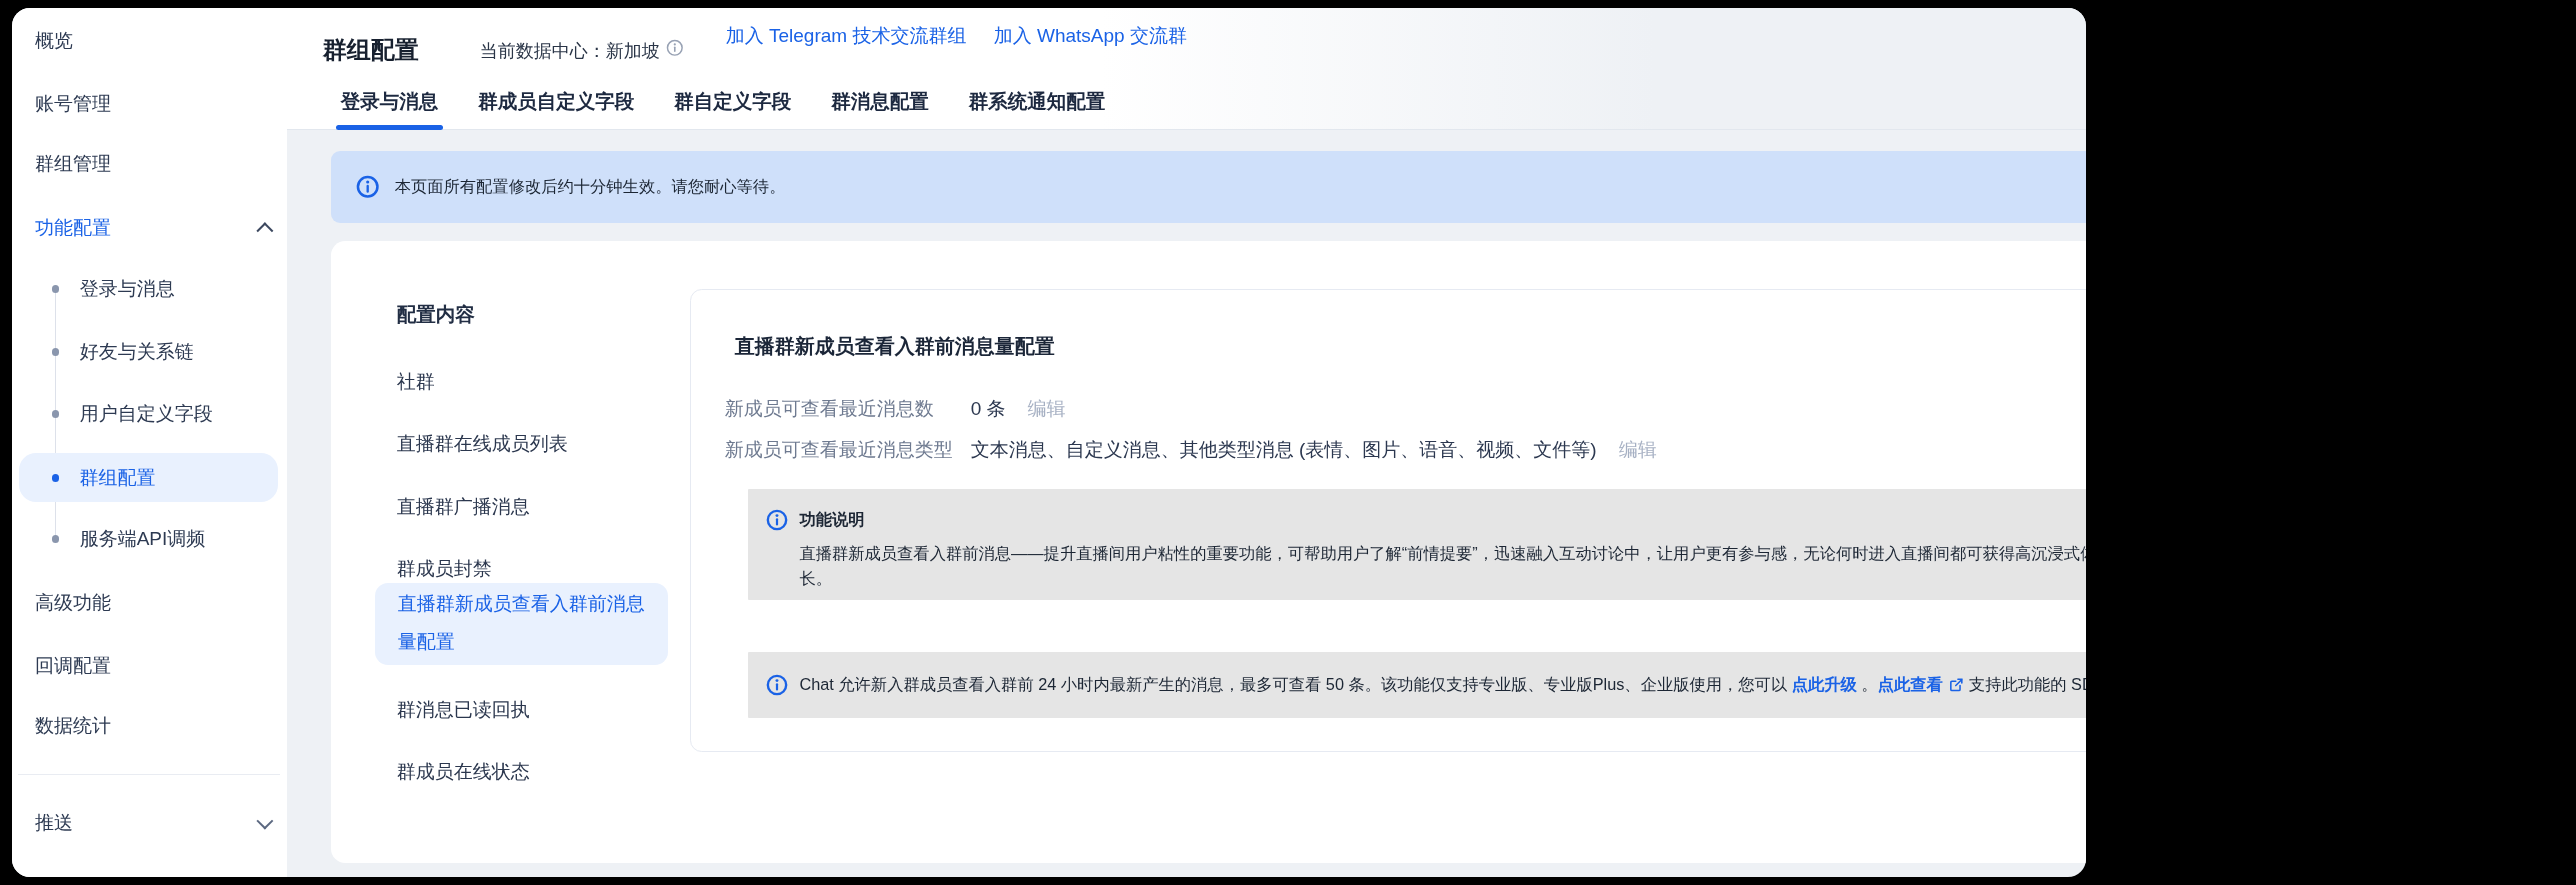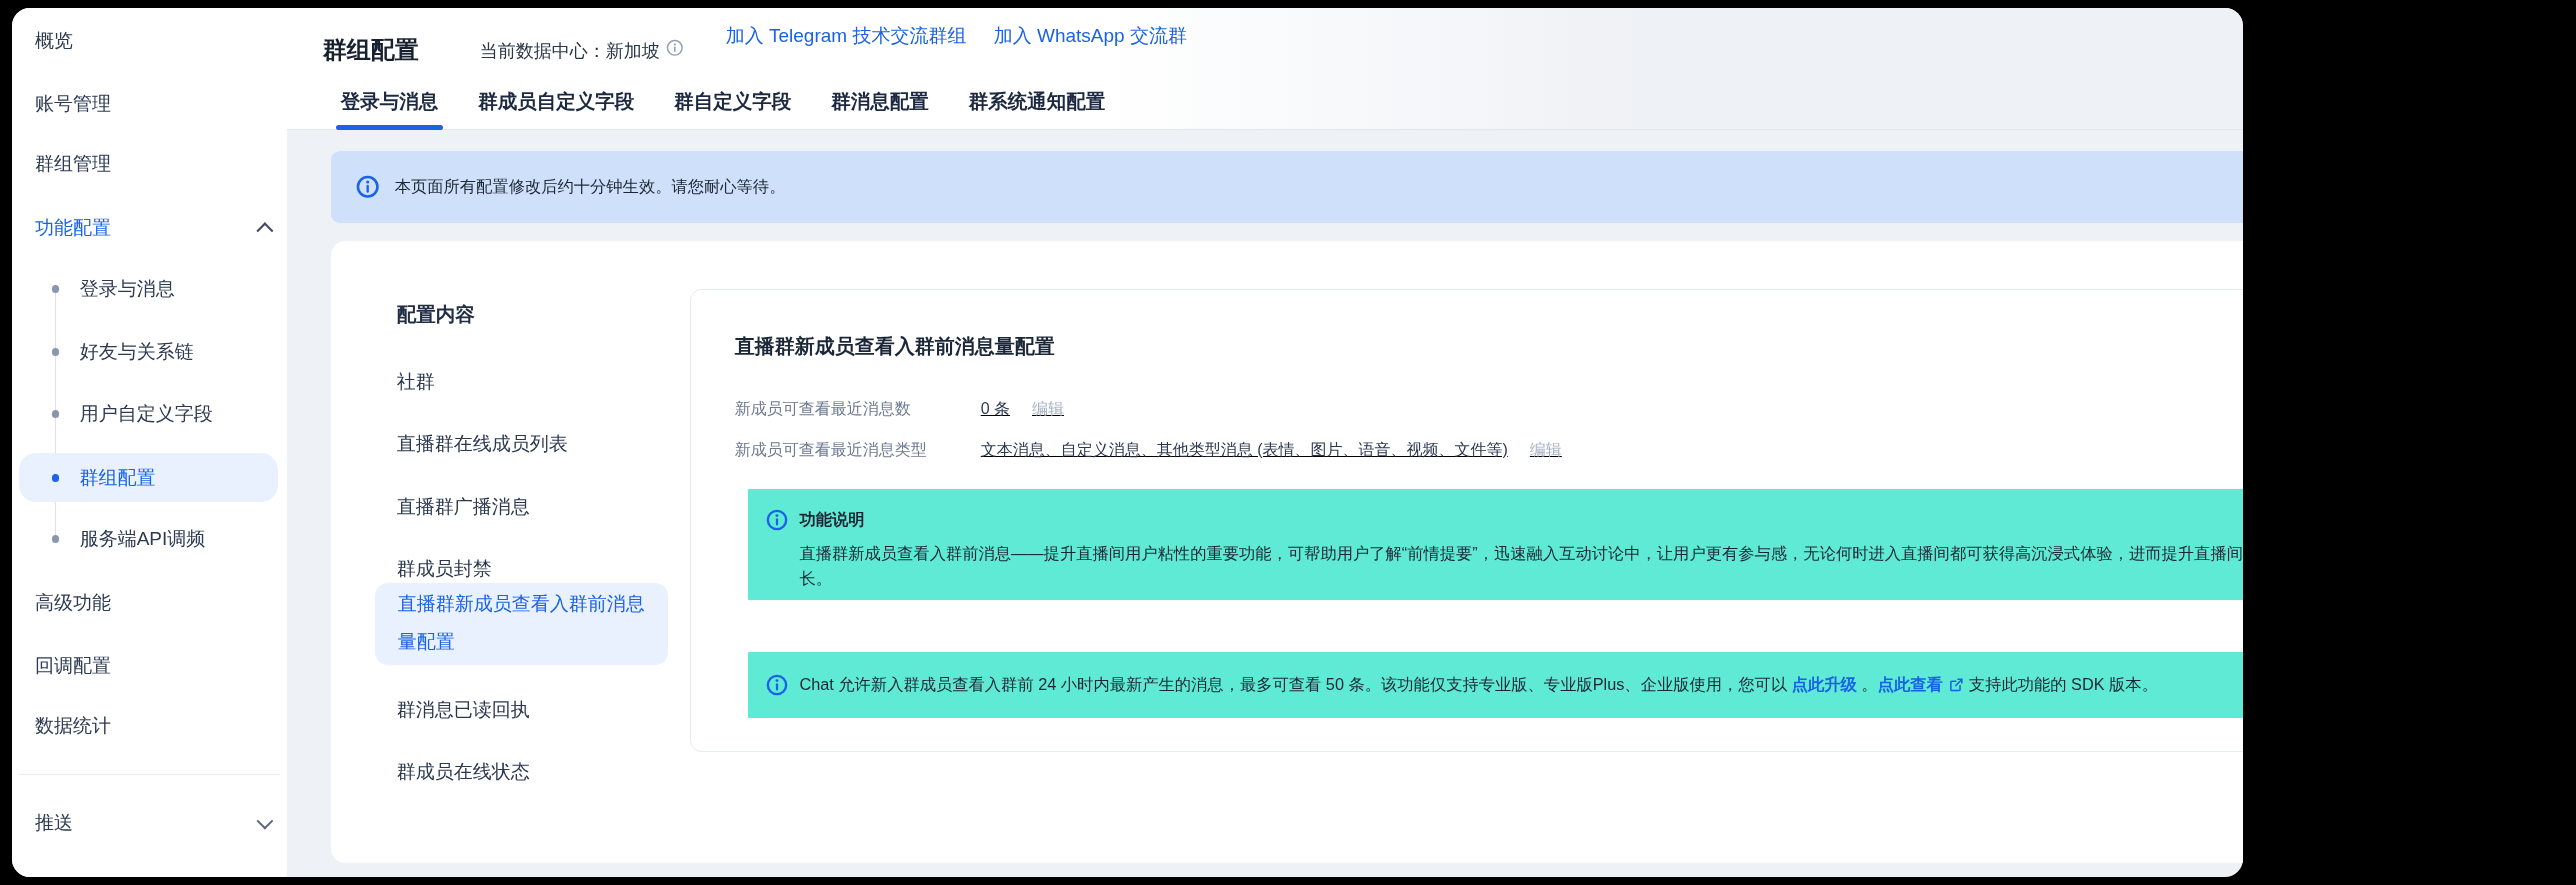--- a/index.html
+++ b/index.html
@@ -2,21 +2,21 @@
 <html style="font-size:10.4px"><head>
 <meta charset="utf-8">
 <style>
   html,body{margin:0;padding:0;}
   body{
     width:2576px;height:886px;background:#000;overflow:hidden;
     font-family:"Liberation Sans","DejaVu Sans",sans-serif;
     -webkit-font-smoothing:antialiased;
   }
   .window{
-    position:absolute;left:11.7px;top:7.8px;width:2231px;height:869px;
+    position:absolute;left:11.7px;top:7.8px;width:2074px;height:869px;
     background:#eef1f5;border-radius:18px;overflow:hidden;
   }
   
   .sidebar{position:absolute;left:0;top:0;width:275px;height:100%;background:#ffffff;}
   .s-item{position:absolute;left:23.4px;height:38px;line-height:38px;font-size:19px;
     color:#2d3a52;font-weight:500;cursor:pointer;white-space:nowrap;}
   .s-item.blue{color:#1a62e6;}
   .s-sub{position:absolute;left:68px;height:38px;line-height:38px;font-size:19px;
     color:#2d3a52;font-weight:400;cursor:pointer;white-space:nowrap;}
   .rail{position:absolute;left:43px;top:281px;width:1.3px;height:251px;background:#dde1ea;}
@@ -51,25 +51,25 @@
   
   .card{position:absolute;left:319px;top:233px;width:2228px;height:622px;background:#ffffff;border-radius:14.3px;}
   .cm-title{position:absolute;left:66px;top:59px;font-size:19.5px;font-weight:700;color:#222e44;line-height:29px;}
   .cm-item{position:absolute;left:66px;height:29px;line-height:29px;font-size:19px;color:#2b374e;cursor:pointer;white-space:nowrap;}
   .cm-pill{position:absolute;left:44px;top:342px;width:293px;height:82px;background:#e9f1fe;border-radius:13px;cursor:pointer;}
   .cm-pill div{padding:2.6px 23px;line-height:38px;font-size:19px;color:#1a62e6;font-weight:500;}
   
   .panel{position:absolute;left:359px;top:48px;width:1680px;height:463px;background:#fff;
     border:1.3px solid #e6eaf2;border-radius:11.7px;box-sizing:border-box;}
   .d-title{position:absolute;left:44px;top:42px;font-size:20px;font-weight:700;color:#1b2638;line-height:29px;}
-  .d-row{position:absolute;left:44px;height:29px;line-height:29px;font-size:16px;white-space:nowrap;text-decoration:underline;}
+  .d-row{position:absolute;left:34px;height:29px;line-height:29px;font-size:19px;white-space:nowrap;}
   .d-label{display:inline-block;width:246px;color:#6e7a90;}
   .d-value{color:#2c3850;}
   .d-action{color:#a6b0c3;margin-left:22px;cursor:pointer;}
-  .ibox{position:absolute;left:57px;width:1604px;background:#5eead4;border-radius:1px;box-sizing:border-box;}
+  .ibox{position:absolute;left:57px;width:1604px;background:#e5e5e5;border-radius:1px;box-sizing:border-box;}
   .ibox.one{top:199px;height:111px;padding:18px 26px 17px 18px;display:flex;gap:11.7px;}
   .ibox.two{top:330px;height:66px;padding:0 26px 0 18px;display:flex;align-items:center;gap:11.7px;margin-top:32px;}
   .ibox-title{font-size:16.3px;font-weight:700;color:#1c2634;line-height:25px;}
   .ibox-text{font-size:16.3px;color:#1c2634;line-height:25px;margin-top:9px;}
   .ibox-line{font-size:16.3px;color:#1c2634;line-height:25px;}
   .blink{color:#1a62e6;font-weight:700;cursor:pointer;}
   .icon-i{flex:0 0 auto;}
 </style>
 </head>
 <body>

